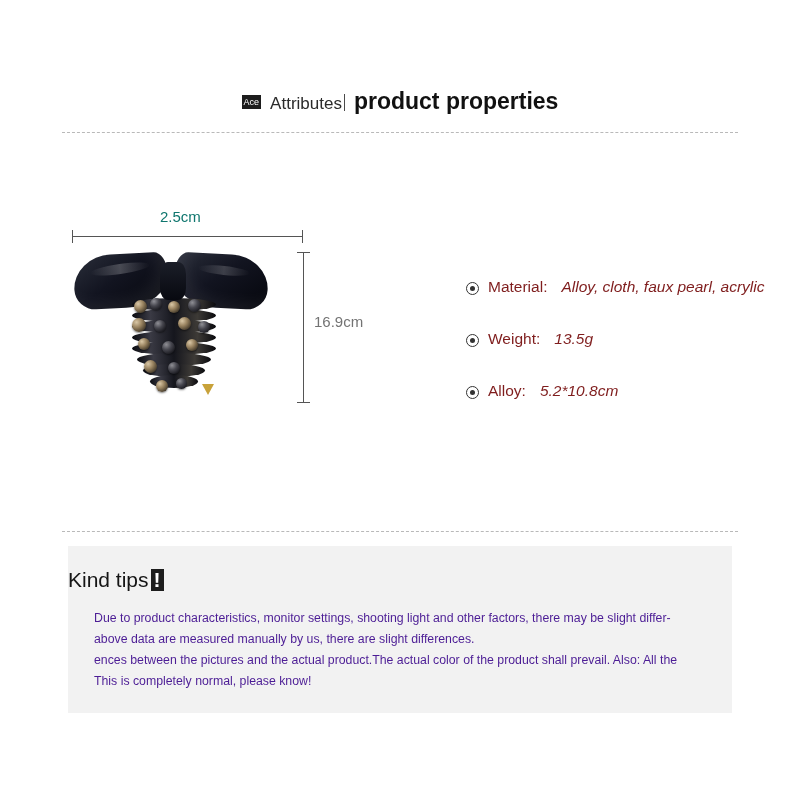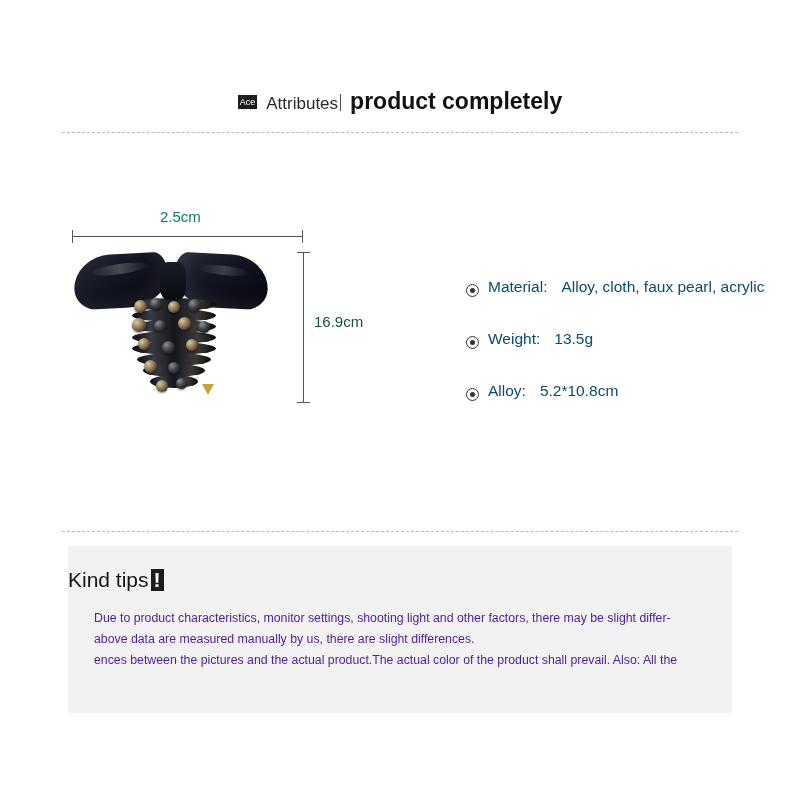--- a/index.html
+++ b/index.html
@@ -127,21 +127,21 @@
     height: 1px;
     background: #555;
   }
   .dim-right-cap-t { top: 56px; }
   .dim-right-cap-b { top: 206px; }
   .dim-right-label {
     position: absolute;
     left: 252px;
     top: 117px;
     font-size: 15px;
-    color: #14532d;
+    color: #737373;
     white-space: nowrap;
   }
 
   
   .product-graphic {
     position: absolute;
     left: 8px;
     top: 50px;
     width: 226px;
     height: 160px;
@@ -232,24 +232,24 @@
 
   
   .spec-list {
     position: absolute;
     left: 466px;
     top: 278px;
     width: 320px;
   }
   .spec-row {
     display: flex;
-    align-items: flex-end;
+    align-items: center;
     margin-bottom: 34px;
     font-size: 15.5px;
-    color: #0c4a6e;
+    color: #7f1d1d;
   }
   .spec-bullet {
     display: inline-block;
     width: 11px;
     height: 11px;
     border: 1px solid #333;
     border-radius: 50%;
     margin-right: 9px;
     position: relative;
     top: 1px;
@@ -260,21 +260,21 @@
     position: absolute;
     left: 3px;
     top: 3px;
     width: 5px;
     height: 5px;
     background: #333;
     border-radius: 50%;
   }
   .spec-label { white-space: nowrap; }
   .spec-colon { margin: 0 2px 0 0; }
-  .spec-value { margin-left: 12px; white-space: nowrap; }
+  .spec-value { margin-left: 12px; white-space: nowrap; font-style: italic; }
 
   
   .tips {
     position: absolute;
     left: 68px;
     top: 546px;
     width: 664px;
     height: 167px;
     background: #f2f2f2;
   }
@@ -303,21 +303,21 @@
 </style>
 </head>
 <body>
 
 <div class="page">
 
   <div class="header">
     <span class="header-badge">Ace</span>
     <span class="header-sub">Attributes</span>
     <span class="header-divider-bar"></span>
-    <span class="header-main">product completely</span>
+    <span class="header-main">product properties</span>
   </div>
 
   <div class="dashed-rule rule-top"></div>
 
   <div class="product-area">
 
     <div class="dim-top-label">2.5cm</div>
     <div class="dim-top-cap-l"></div>
     <div class="dim-top-line"></div>
     <div class="dim-top-cap-r"></div>
@@ -388,16 +388,17 @@
   <div class="dashed-rule rule-bottom"></div>
 
   <div class="tips">
     <div class="tips-title">
       <span>Kind tips</span><span class="mark">!</span>
     </div>
     <div class="tips-body">
       <p>Due to product characteristics, monitor settings, shooting light and other factors, there may be slight  differ-</p>
       <p>above data are measured manually by us, there are slight differences.</p>
       <p>ences between the pictures and the actual product.The actual color of the product shall prevail. Also: All the</p>
+      <p>This is completely normal, please know!</p>
     </div>
   </div>
 
 </div>
 
 </body></html>

